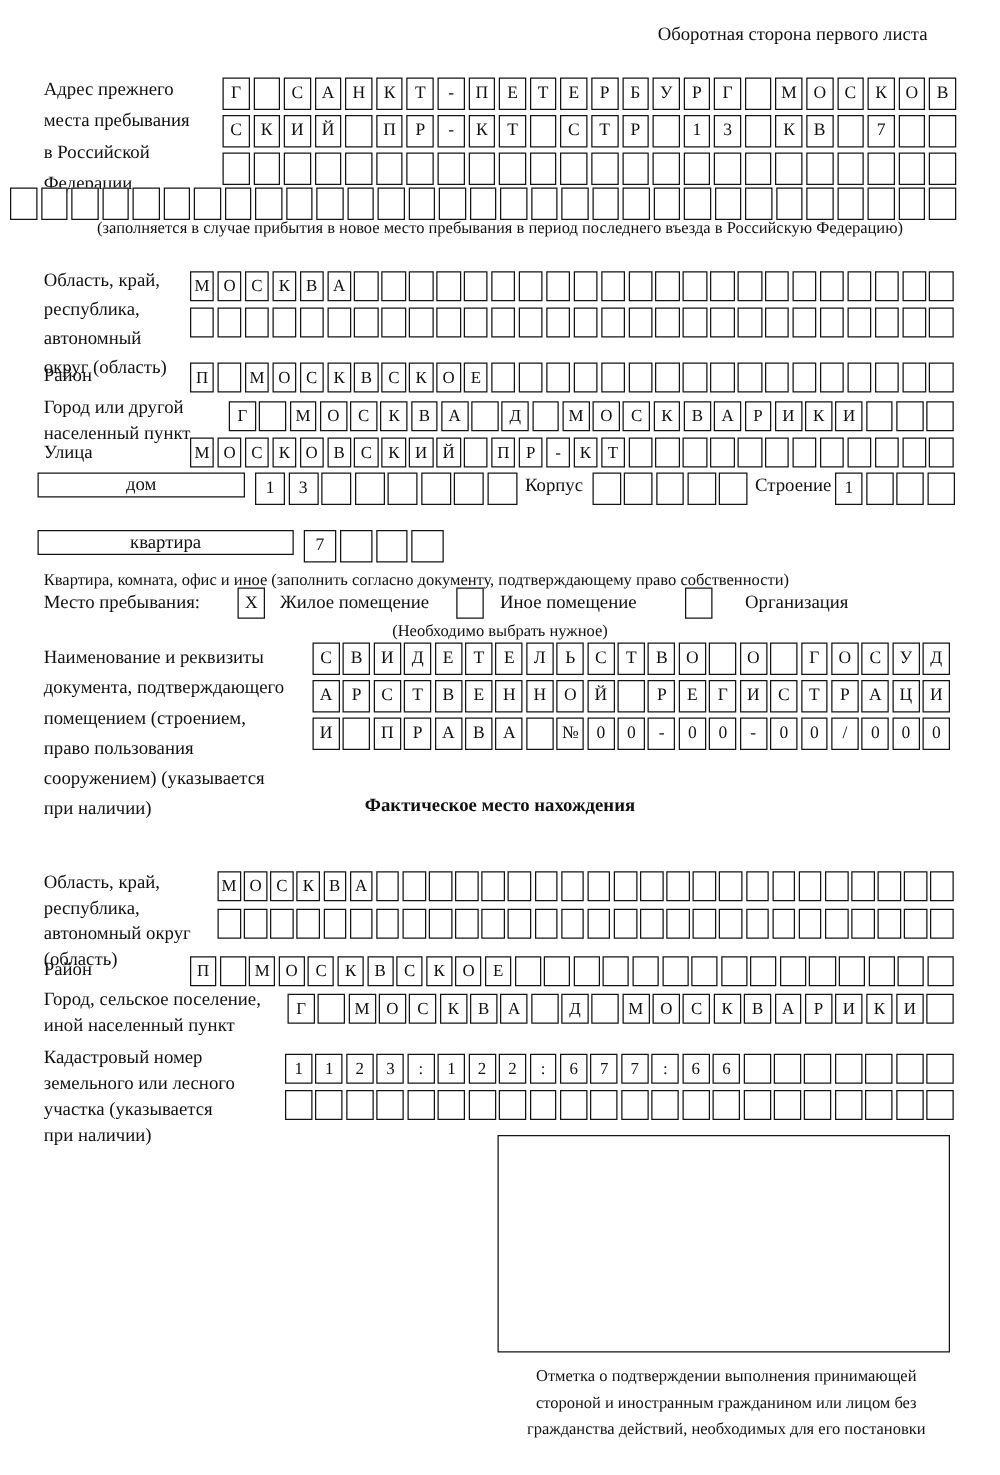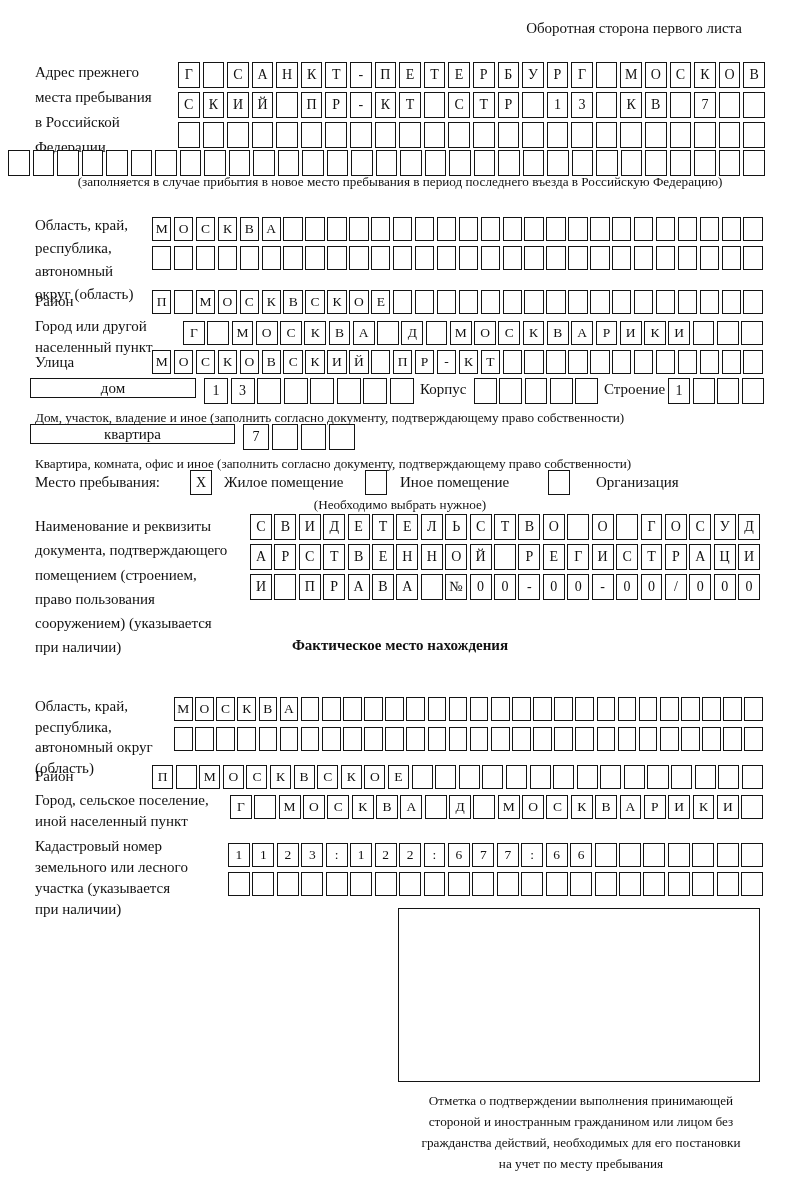--- a/index.html
+++ b/index.html
@@ -336,21 +336,20 @@
       <div class="cell"></div>
       <div class="cell"></div>
     </div>
   <div class="abs inline-lbl" style="left:604px;top:381px;">Строение</div>
   <div class="abs cells tight" style="left:668px;top:378px;width:96px;">
       <div class="cell">1</div>
       <div class="cell"></div>
       <div class="cell"></div>
       <div class="cell"></div>
     </div>
-  <div class="abs note" style="left:35px;top:410px;">Дом, участок, владение и иное (заполнить согласно документу, подтверждающему право собственности)</div>
 
   <div class="abs wbox" style="left:30px;top:424px;width:205px;">квартира</div>
   <div class="abs cells" style="left:243px;top:424px;width:112px;">
       <div class="cell">7</div>
       <div class="cell"></div>
       <div class="cell"></div>
       <div class="cell"></div>
     </div>
   <div class="abs note" style="left:35px;top:456px;">Квартира, комната, офис и иное (заполнить согласно документу, подтверждающему право собственности)</div>
 
@@ -622,16 +621,15 @@
       <div class="cell"></div>
       <div class="cell"></div>
       <div class="cell"></div>
     </div>
 
   <div class="abs stamp" style="left:398px;top:908px;width:362px;height:174px;"></div>
   <div class="abs cap" style="left:393px;top:1090px;width:376px;">
       <div>Отметка о подтверждении выполнения принимающей</div>
       <div>стороной и иностранным гражданином или лицом без</div>
       <div>гражданства действий, необходимых для его постановки</div>
-      <div>на учет по месту пребывания</div>
     </div>
 
 </div>
 
 </body></html>

